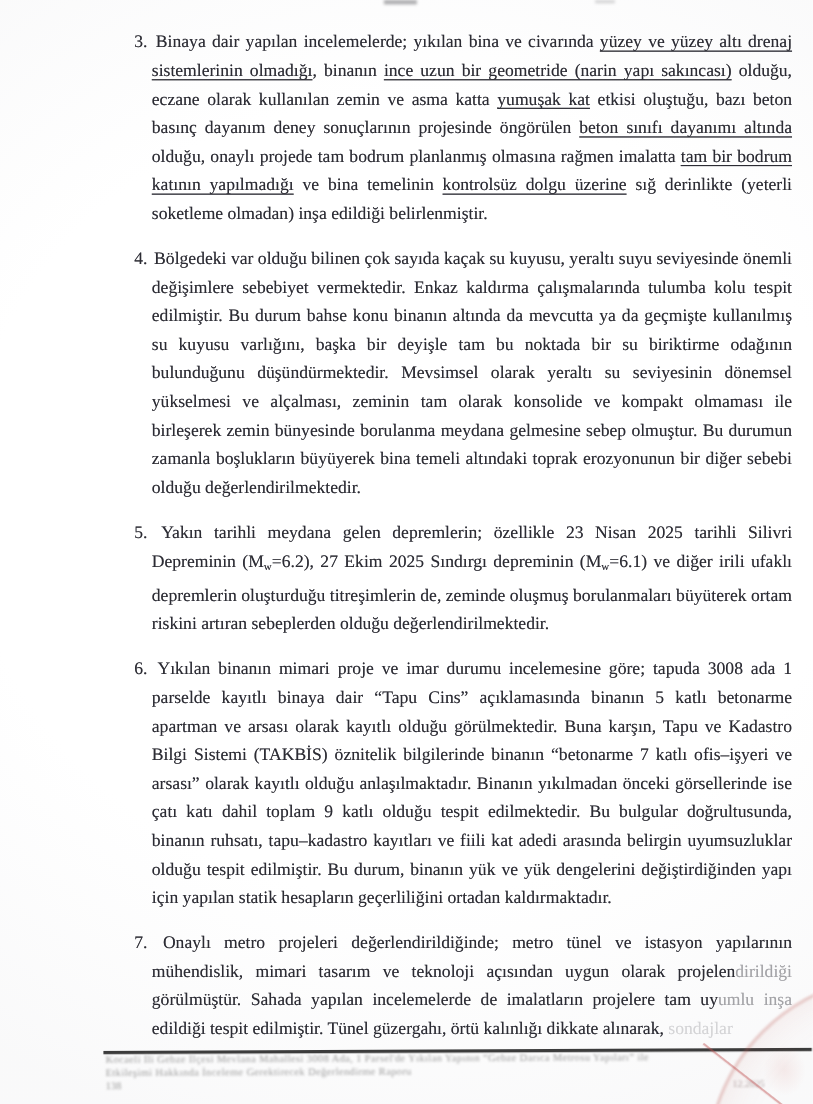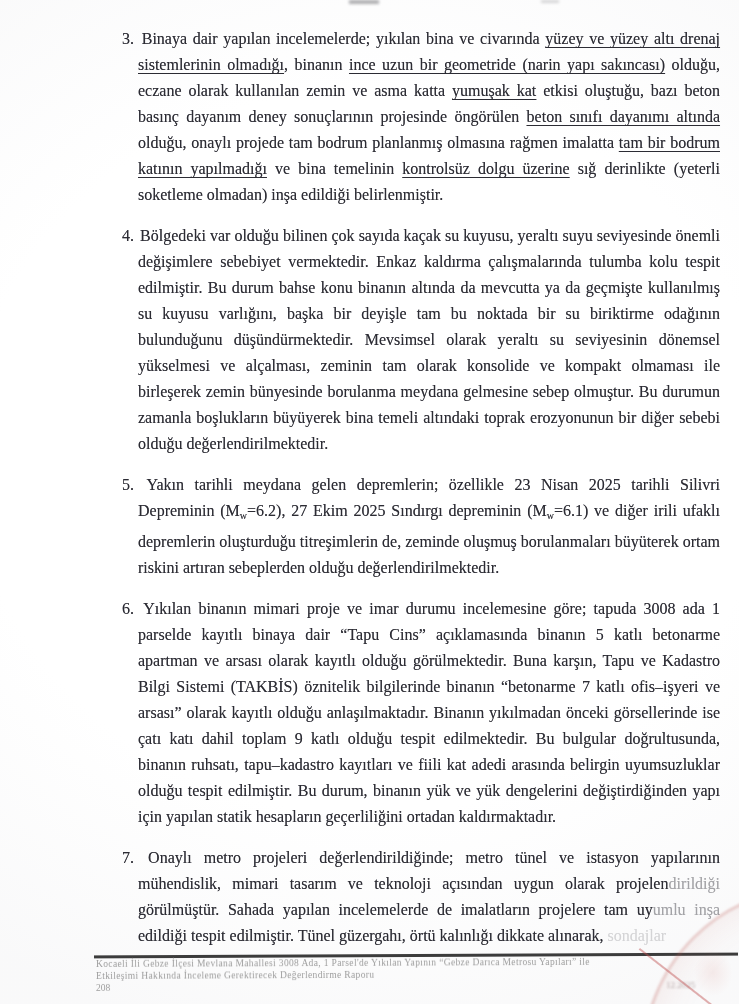--- a/index.html
+++ b/index.html
@@ -81,20 +81,20 @@
       <div class="para"><span class="pnum">3. </span><span class="seg-n">Binaya dair yapılan incelemelerde; yıkılan bina ve civarında </span><span class="seg-u">yüzey ve yüzey altı drenaj sistemlerinin olmadığı</span><span class="seg-n">, binanın </span><span class="seg-u">ince uzun bir geometride (narin yapı sakıncası)</span><span class="seg-n"> olduğu, eczane olarak kullanılan zemin ve asma katta </span><span class="seg-u">yumuşak kat</span><span class="seg-n"> etkisi oluştuğu, bazı beton basınç dayanım deney sonuçlarının projesinde öngörülen </span><span class="seg-u">beton sınıfı dayanımı altında</span><span class="seg-n"> olduğu, onaylı projede tam bodrum planlanmış olmasına rağmen imalatta </span><span class="seg-u">tam bir bodrum katının yapılmadığı</span><span class="seg-n"> ve bina temelinin </span><span class="seg-u">kontrolsüz dolgu üzerine</span><span class="seg-n"> sığ derinlikte (yeterli soketleme olmadan) inşa edildiği belirlenmiştir.</span></div>
       <div class="para"><span class="pnum">4. </span><span class="seg-n">Bölgedeki var olduğu bilinen çok sayıda kaçak su kuyusu, yeraltı suyu seviyesinde önemli değişimlere sebebiyet vermektedir. Enkaz kaldırma çalışmalarında tulumba kolu tespit edilmiştir. Bu durum bahse konu binanın altında da mevcutta ya da geçmişte kullanılmış su kuyusu varlığını, başka bir deyişle tam bu noktada bir su biriktirme odağının bulunduğunu düşündürmektedir. Mevsimsel olarak yeraltı su seviyesinin dönemsel yükselmesi ve alçalması, zeminin tam olarak konsolide ve kompakt olmaması ile birleşerek zemin bünyesinde borulanma meydana gelmesine sebep olmuştur. Bu durumun zamanla boşlukların büyüyerek bina temeli altındaki toprak erozyonunun bir diğer sebebi olduğu değerlendirilmektedir.</span></div>
       <div class="para"><span class="pnum">5. </span><span class="seg-n">Yakın tarihli meydana gelen depremlerin; özellikle 23 Nisan 2025 tarihli Silivri Depreminin (M</span><span class="seg-sub">w</span><span class="seg-n">=6.2), 27 Ekim 2025 Sındırgı depreminin (M</span><span class="seg-sub">w</span><span class="seg-n">=6.1) ve diğer irili ufaklı depremlerin oluşturduğu titreşimlerin de, zeminde oluşmuş borulanmaları büyüterek ortam riskini artıran sebeplerden olduğu değerlendirilmektedir.</span></div>
       <div class="para"><span class="pnum">6. </span><span class="seg-n">Yıkılan binanın mimari proje ve imar durumu incelemesine göre; tapuda 3008 ada 1 parselde kayıtlı binaya dair “Tapu Cins” açıklamasında binanın 5 katlı betonarme apartman ve arsası olarak kayıtlı olduğu görülmektedir. Buna karşın, Tapu ve Kadastro Bilgi Sistemi (TAKBİS) öznitelik bilgilerinde binanın “betonarme 7 katlı ofis–işyeri ve arsası” olarak kayıtlı olduğu anlaşılmaktadır. Binanın yıkılmadan önceki görsellerinde ise çatı katı dahil toplam 9 katlı olduğu tespit edilmektedir.  Bu bulgular doğrultusunda, binanın ruhsatı, tapu–kadastro kayıtları ve fiili kat adedi arasında belirgin uyumsuzluklar olduğu tespit edilmiştir. Bu durum, binanın yük ve yük dengelerini değiştirdiğinden yapı için yapılan statik hesapların geçerliliğini ortadan kaldırmaktadır.</span></div>
       <div class="para"><span class="pnum">7. </span><span class="seg-n">Onaylı metro projeleri değerlendirildiğinde; metro tünel ve istasyon yapılarının mühendislik, mimari tasarım ve teknoloji açısından uygun olarak projelen</span><span class="seg-fade1">dirildiği</span><span class="seg-n"> görülmüştür. Sahada yapılan incelemelerde de imalatların projelere tam uy</span><span class="seg-fade1">umlu inşa</span><span class="seg-n"> edildiği tespit edilmiştir. Tünel güzergahı, örtü kalınlığı dikkate alınarak, </span><span class="seg-fade2">sondajlar</span></div>
     </div>
 
   <div class="footer-rule"></div>
   <div class="footer-text ft1">Kocaeli İli Gebze İlçesi Mevlana Mahallesi 3008 Ada, 1 Parsel'de Yıkılan Yapının “Gebze Darıca Metrosu Yapıları” ile</div>
   <div class="footer-text ft2">Etkileşimi Hakkında İnceleme Gerektirecek Değerlendirme Raporu</div>
-  <div class="footer-text pageno">208</div>
+  <div class="footer-text pageno">138</div>
   <div class="stamp-date">12.2025</div>
 
   <div class="stamp-haze"></div>
   <div class="stamp-circle"></div>
   <div class="pen-stroke"></div>
 
 </div>
 
 </body></html>

